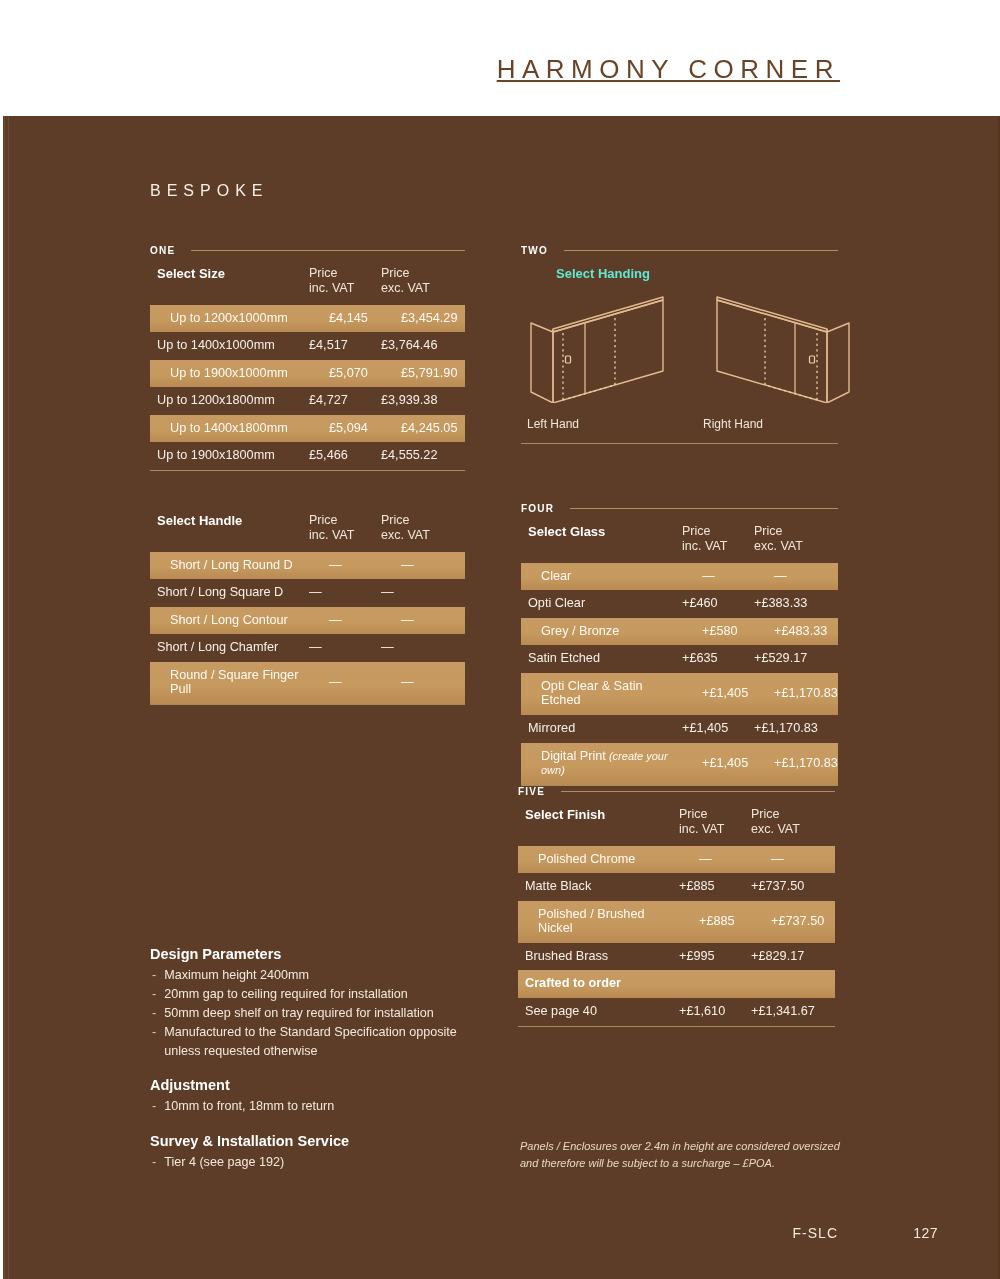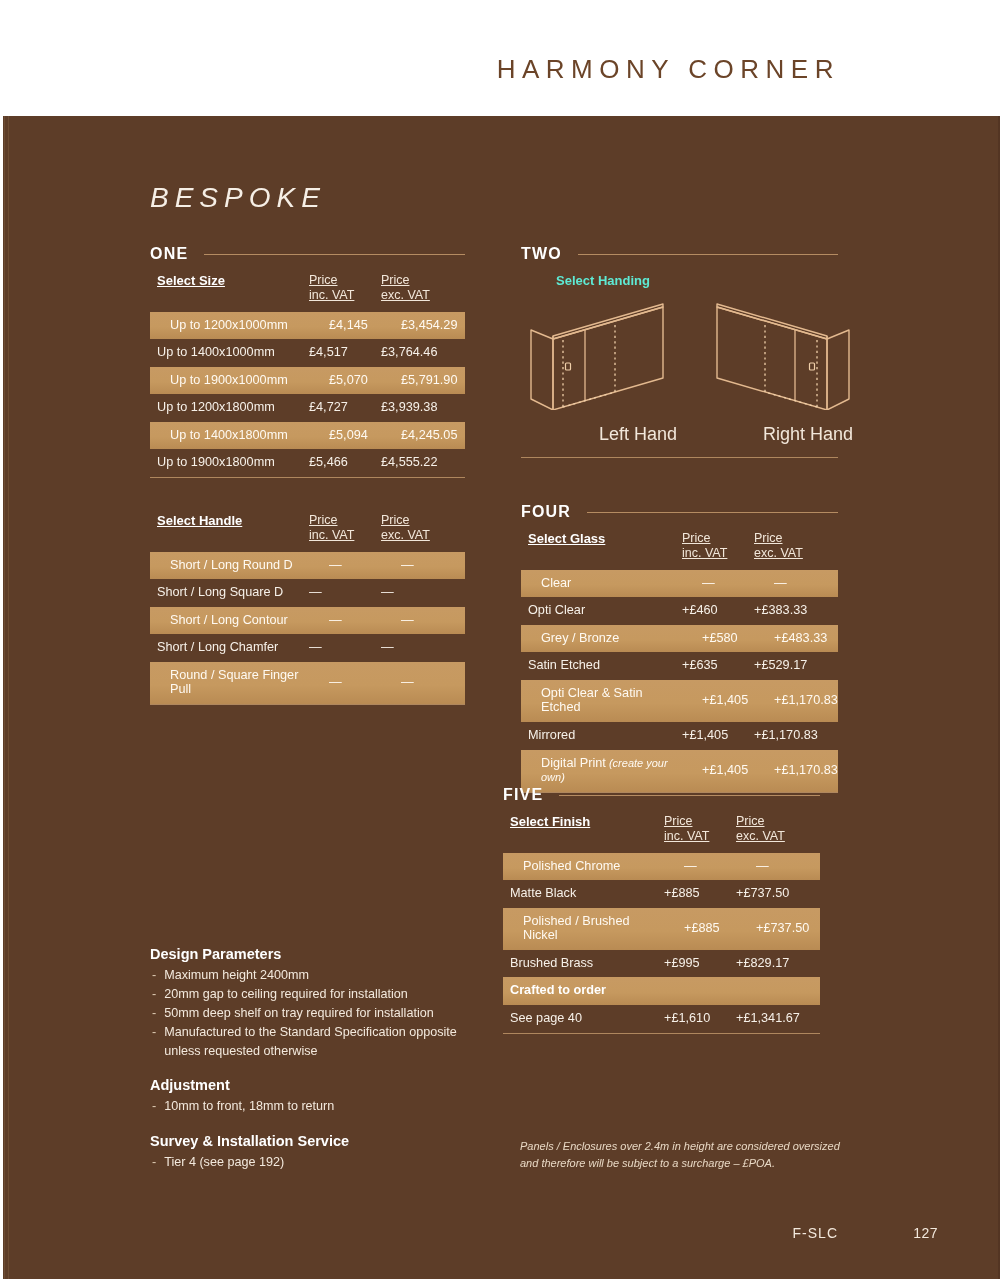--- a/index.html
+++ b/index.html
@@ -12,21 +12,21 @@
   }
 
   
   .masthead{
     position:absolute; left:0; top:0; width:1000px; height:116px;
     background:#ffffff;
   }
   .masthead-title{
     position:absolute; right:160px; top:54px;
     font-size:26px; letter-spacing:6.5px; font-weight:400;
-    color:#6b4428; white-space:nowrap;
+    color:#6b4428; white-space:nowrap;text-decoration:underline;
   }
 
   
   .page{
     position:absolute; left:0; top:116px; width:1000px; height:1163px;
     background:#5d3d28;
   }
   .page-edge{
     position:absolute; left:0; top:0; width:3px; height:100%;
     background:#ffffff;
@@ -39,39 +39,38 @@
     position:absolute; left:8px; top:0; width:1px; height:100%;
     background:#6d4c33;
   }
   .page-edge-r{
     position:absolute; right:0; top:0; width:2px; height:100%;
     background:#533523;
   }
 
   .bespoke{
     position:absolute; left:150px; top:66px;
-    font-size:28px; letter-spacing:6px; color:#f6efe6; font-weight:400;font-style:italic;
+    font-size:16px; letter-spacing:6px; color:#f6efe6; font-weight:400;
   }
 
   
   .section{ position:absolute; }
   .sec-head{
     display:flex; align-items:center; gap:16px;
-    color:#ffffff; font-size:16px; font-weight:700; letter-spacing:1.2px;
+    color:#ffffff; font-size:10px; font-weight:700; letter-spacing:1.2px;
   }
   .sec-head .rule{
     flex:1 1 auto; height:1px; background:#c49a6c; opacity:.85;
   }
 
   .tbl{ width:100%; border-collapse:collapse; margin-top:7px; }
   .tbl th{
     text-align:left; font-weight:400; color:#f2e7da;
     font-size:12.5px; line-height:1.22; padding:3px 0 8px 0;
     vertical-align:top;
-    text-decoration:underline;
   }
   .tbl th.lbl{ font-weight:700; font-size:13px; color:#ffffff; padding-left:7px;}
   .tbl td{
     font-size:12.7px; color:#f7f1e9; padding:6px 0 7px 0; line-height:1.15;
     vertical-align:middle;
   }
   .tbl td.lbl{ padding-left:7px; }
   .tbl tr.alt td{
     background:linear-gradient(180deg,#c79a63 0%,#c6995f 55%,#b98b53 100%);
     color:#fffaf2;
@@ -90,21 +89,21 @@
   
   .handing-label{
     font-weight:700; color:#5eead4; font-size:13px;
     padding-left:7px; margin-top:10px;margin-left:28px;
   }
   .handing-wrap{
     display:flex; gap:26px; margin-top:14px; padding-left:6px;
   }
   .hand-item{ text-align:left; }
   .hand-cap{
-    color:#f2e7da; font-size:18px; margin-top:10px; text-align:right;
+    color:#f2e7da; font-size:12px; margin-top:10px; text-align:left;
     width:150px;
   }
   .hand-rule{
     height:1px; background:#c49a6c; opacity:.8; margin-top:12px;
   }
 
   
   .notes{ position:absolute; left:150px; top:830px; width:340px; }
   .note-h{
     color:#ffffff; font-size:14.5px; font-weight:700; margin-bottom:4px;
@@ -363,21 +362,21 @@
           <tr class="alt">
             <td class="lbl">Digital Print<span class="small-it"> (create your own)</span></td>
             <td>+£1,405</td>
             <td>+£1,170.83</td>
           </tr>
         </tbody>
     </table>
     <div class="foot-line"></div>
   </div>
 
-  <div class="section" style="left:503px; top:670px; width:317px;">
+  <div class="section" style="left:518px; top:670px; width:317px;">
     <div class="sec-head">
       <span>FIVE</span>
       <span class="rule"></span>
     </div>
     <table class="tbl">
       <thead>
         <tr>
           <th class="lbl">Select Finish</th>
           <th class="col-p1">
             <span>Price</span><br>

